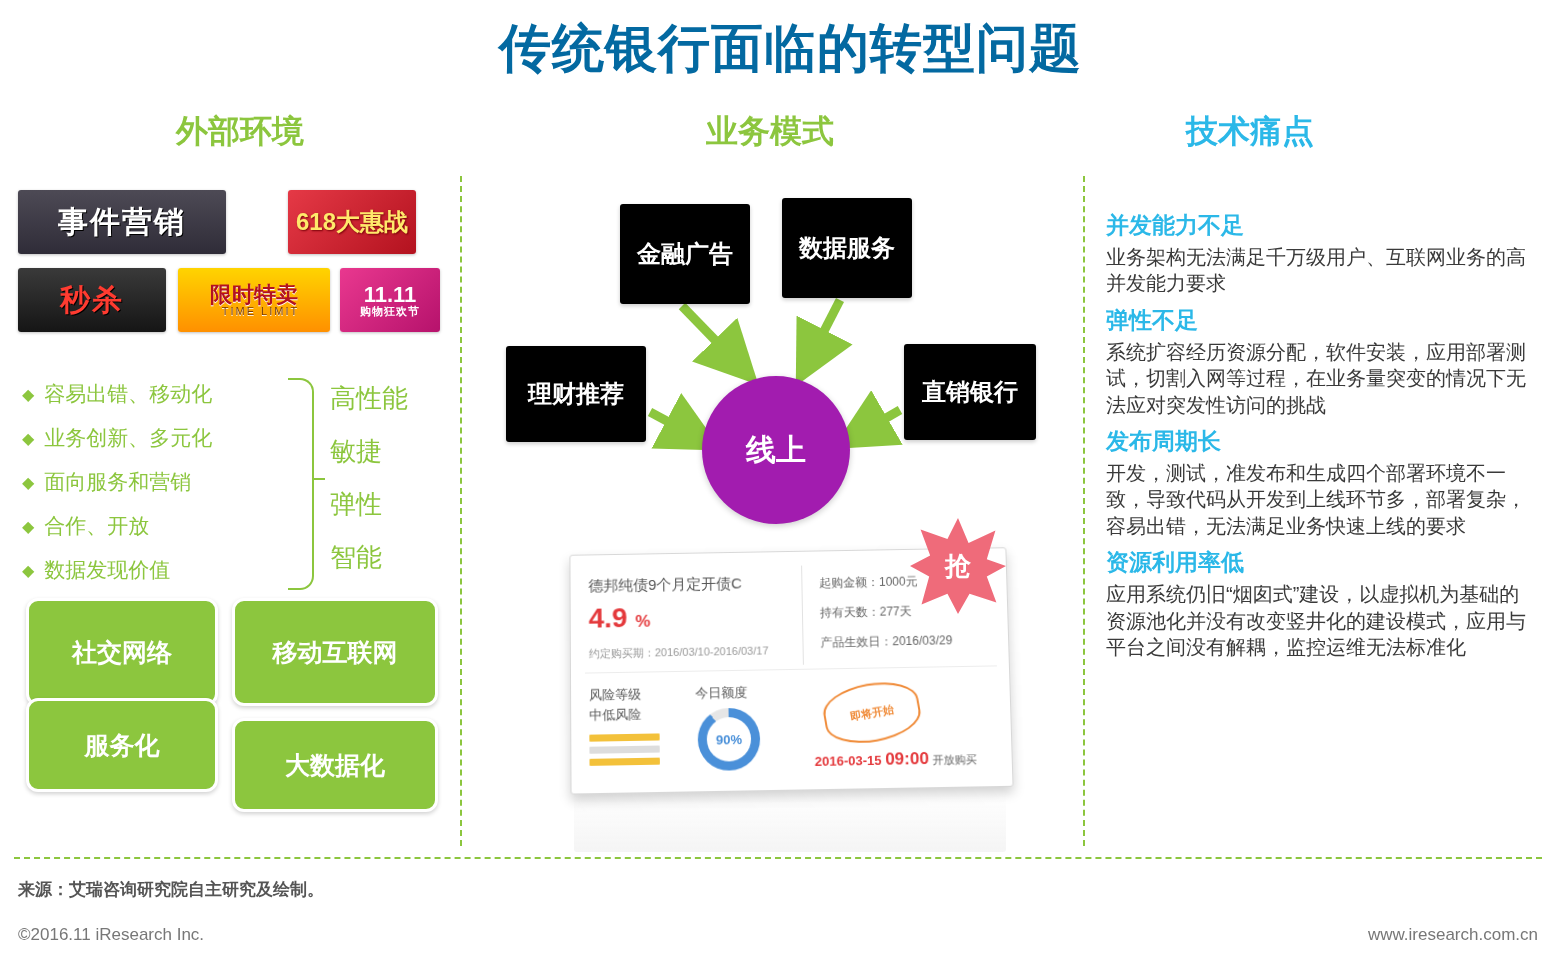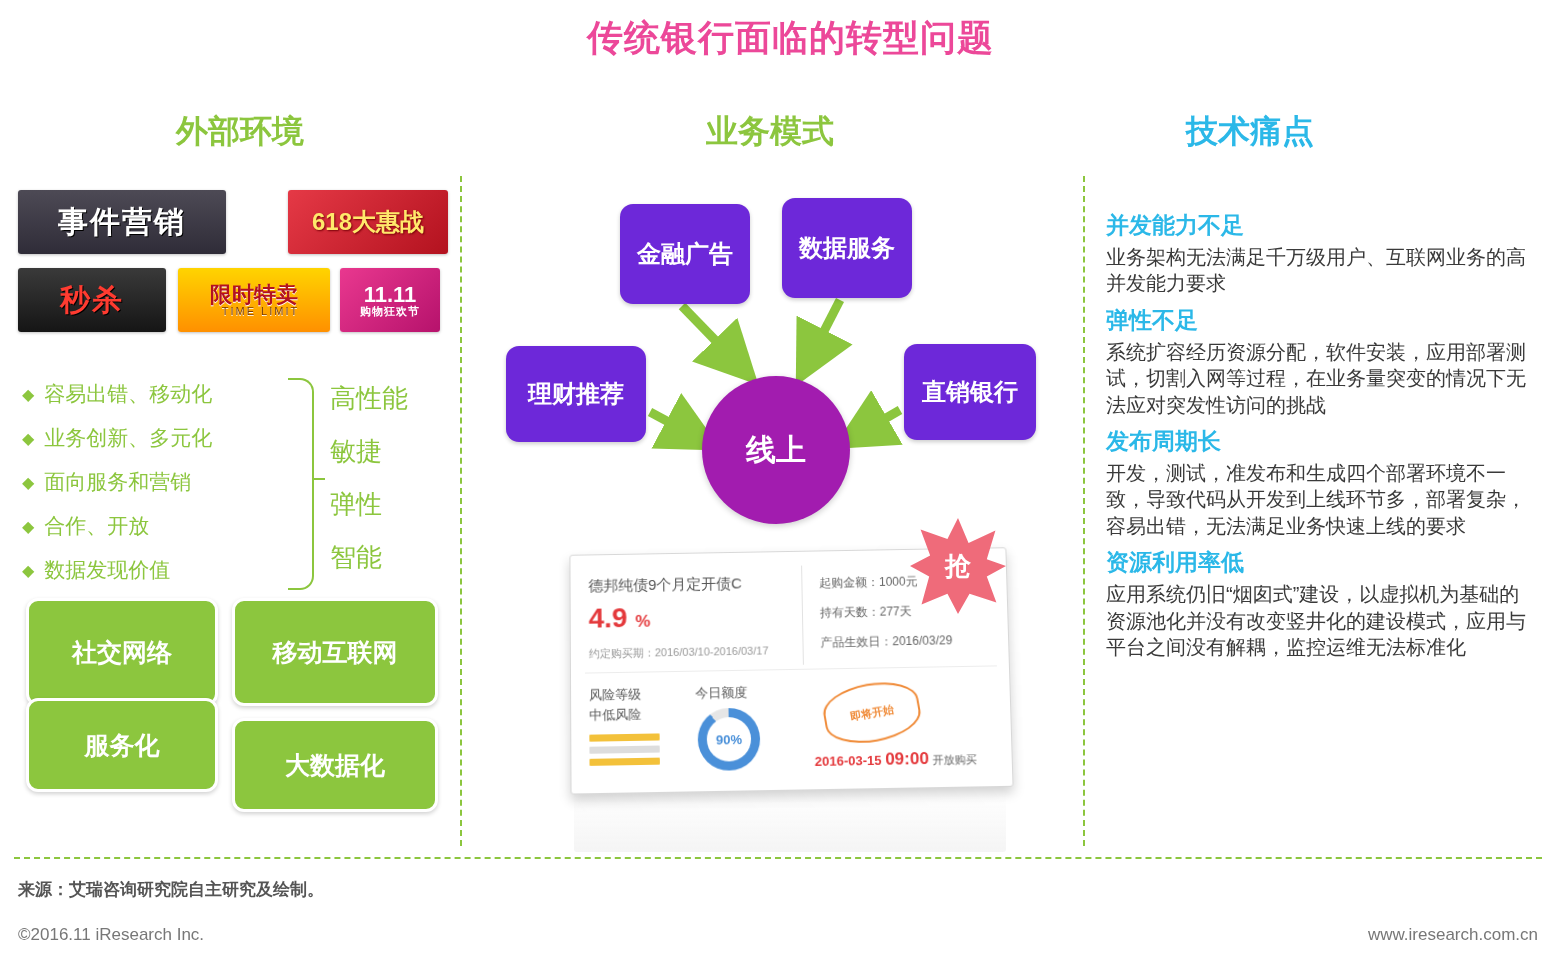--- a/index.html
+++ b/index.html
@@ -9,21 +9,21 @@
     background: #ffffff;
     color: #333;
     overflow: hidden;
   }
   .page { position: relative; width: 1556px; height: 958px; }
 
   
   .main-title {
     position: absolute; top: 14px; left: 0; width: 100%;
     text-align: center;
-    font-size: 36px; font-weight: bold; color: #ec4899;
+    font-size: 52px; font-weight: bold; color: #0369a1;
     letter-spacing: 1px;
     padding-left: 25px;
   }
 
   
   .col-head {
     position: absolute; font-size: 32px; font-weight: bold;
     text-align: center; white-space: nowrap;
   }
   #head-left  { top: 110px; left: 90px;  width: 300px; color: #8cc63e; }
@@ -47,21 +47,21 @@
   .ad-grid { position: absolute; top: 190px; left: 18px; width: 420px; }
   .ad {
     position: absolute; border-radius: 3px; overflow: hidden;
     display: flex; align-items: center; justify-content: center;
     font-weight: bold; color: #fff; text-align: center;
     box-shadow: 0 1px 3px rgba(0,0,0,.25);
   }
   #ad1 { left: 0px;   top: 0px;  width: 208px; height: 64px;
          background: linear-gradient(#4d4a55,#2f2c38); font-size: 30px;
          letter-spacing: 2px; text-shadow: 1px 1px 0 #000; }
-  #ad2 { left: 270px; top: 0px;  width: 160px; height: 64px;
+  #ad2 { left: 270px; top: 0px;  width: 128px; height: 64px;
          background: linear-gradient(135deg,#e53946,#b3121f); font-size: 24px;
          color: #ffe96b; text-shadow: 1px 1px 2px #7a0008; }
   #ad3 { left: 0px;   top: 78px; width: 148px; height: 64px;
          background: linear-gradient(#3a3a3a,#151515); font-size: 30px;
          color: #ff3b30; text-shadow: 1px 1px 0 #000; letter-spacing: 2px; }
   #ad4 { left: 160px; top: 78px; width: 152px; height: 64px;
          background: linear-gradient(#ffd400,#ff9000); font-size: 22px;
          color: #b3121f; text-shadow: 0 1px 0 #fff; flex-direction: column; line-height: 1.05;}
   #ad4 .sub { font-size: 11px; color:#7a3b00; letter-spacing:2px; font-weight:normal;margin-left:13px;}
   #ad5 { left: 322px; top: 78px; width: 100px; height: 64px;
@@ -95,21 +95,21 @@
     box-shadow: 0 2px 4px rgba(0,0,0,.18);
   }
   #gb1 { left: 26px;  top: 598px; width: 192px; height: 108px; }
   #gb2 { left: 232px; top: 598px; width: 206px; height: 108px; }
   #gb3 { left: 26px;  top: 698px; width: 192px; height: 94px; }
   #gb4 { left: 232px; top: 718px; width: 206px; height: 94px; }
 
   
   .mid { position: absolute; left: 470px; top: 180px; width: 610px; height: 670px; }
   .node {
-    position: absolute; background: #6d28d9; border-radius: 13px;
+    position: absolute; background: #000000; border-radius: 3px;
     color: #fff; font-size: 24px; font-weight: bold;
     display: flex; align-items: center; justify-content: center;
     box-shadow: 0 2px 4px rgba(0,0,0,.2);
   }
   #n-ad     { left: 150px; top: 24px;  width: 130px; height: 100px; }
   #n-data   { left: 312px; top: 18px;  width: 130px; height: 100px; }
   #n-wealth { left: 36px;  top: 166px; width: 140px; height: 96px; }
   #n-direct { left: 434px; top: 164px; width: 132px; height: 96px; }
   .hub {
     position: absolute; left: 232px; top: 196px; width: 148px; height: 148px;

